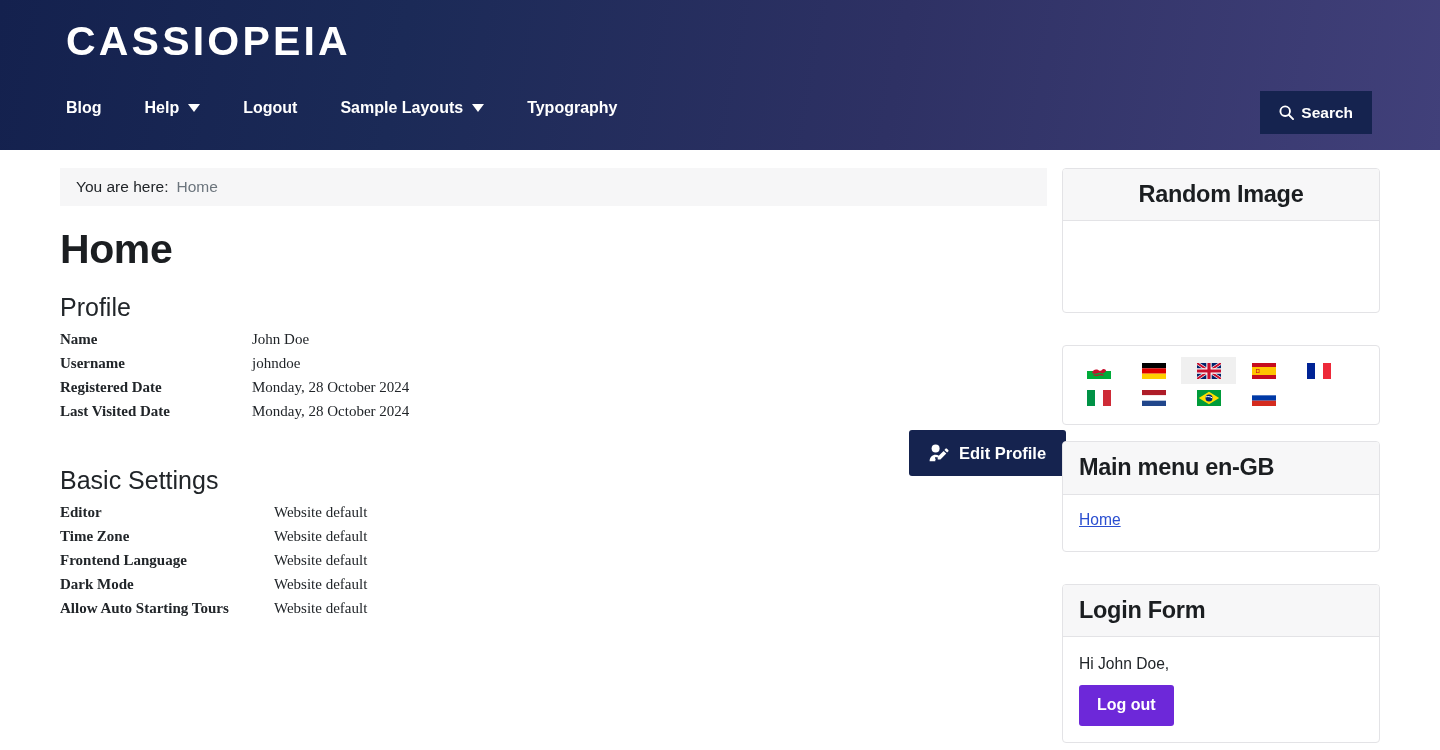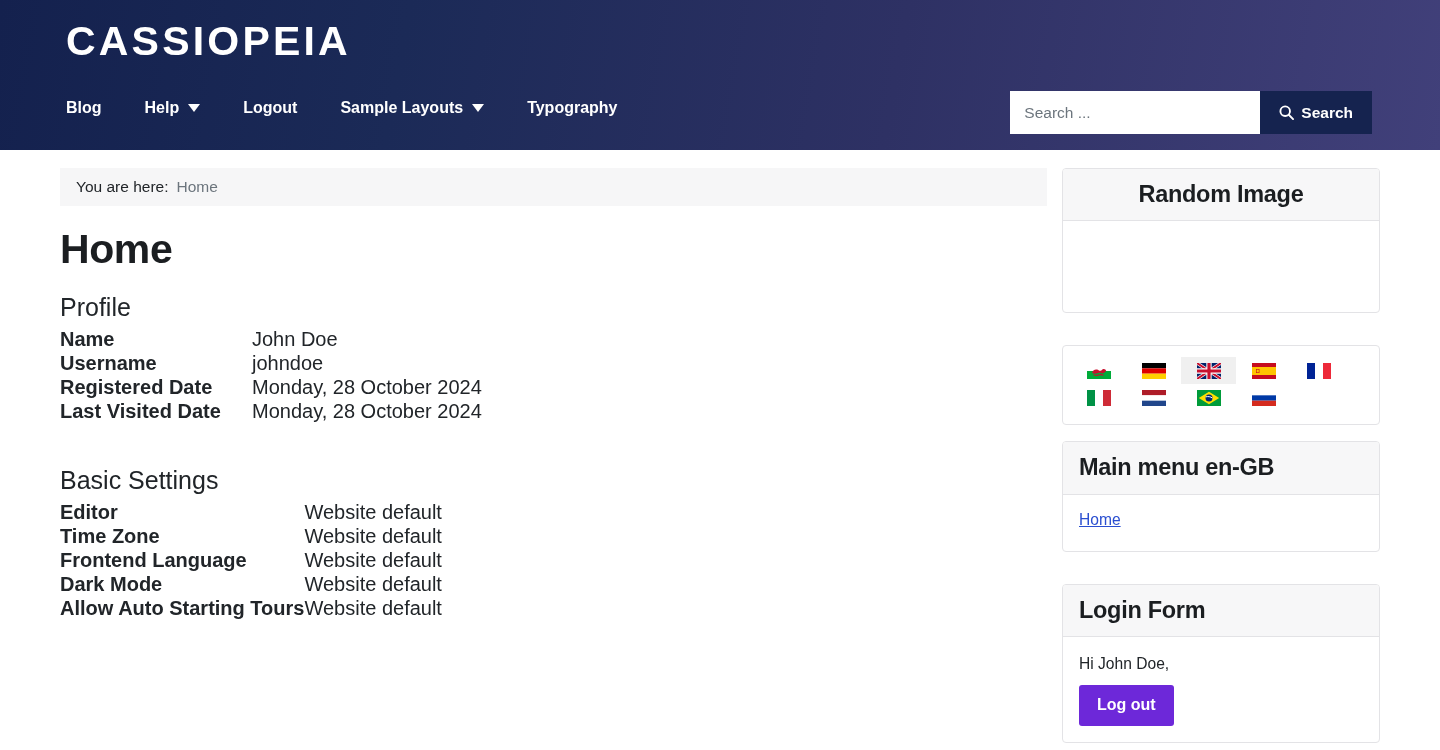--- a/index.html
+++ b/index.html
@@ -156,21 +156,22 @@
     font-size: 25px;
     font-weight: 400;
     color: #212529;
     line-height: 1.25;
   }
   .section-head.second { margin-top: 42px; }
 
   table.kv {
     border-collapse: collapse;
     margin-top: 4px;
-    font-size: 20px;
+    font-size: 15px;
+    font-family: Liberation Serif, serif;
   }
   table.kv td { padding: 0; line-height: 24px; vertical-align: top; }
   table.kv td.k { font-weight: 700; color: #212529; white-space: nowrap; }
   table.kv td.v { color: #212529; white-space: nowrap; }
   table.kv.profile td.k { width: 192px; }
   table.kv.settings td.k { width: 214px; }
 
   .edit-btn {
     position: absolute;
     left: 849px;
@@ -295,21 +296,20 @@
       <a class="nav-item">
         <span>Sample Layouts</span>
         <span class="caret"></span>
       </a>
       <a class="nav-item">
         <span>Typography</span>
       </a>
     </nav>
 
     <div class="search-wrap">
-      <input class="search-input" type="text" placeholder="Search ..." style="">
       <button class="search-btn">
         <span>
           <svg width="15" height="15" viewBox="0 0 16 16" fill="none" stroke="#ffffff" stroke-width="2">
             <circle cx="6.6" cy="6.6" r="5.1"></circle>
             <line x1="10.4" y1="10.4" x2="15" y2="15" stroke-linecap="round"></line>
           </svg>
         </span>
         <span>Search</span>
       </button>
     </div>
@@ -371,20 +371,31 @@
           <td class="k">Dark Mode</td>
           <td class="v">Website default</td>
         </tr>
         <tr>
           <td class="k">Allow Auto Starting Tours</td>
           <td class="v">Website default</td>
         </tr>
       </tbody>
     </table>
 
+    <button class="edit-btn">
+      <span>
+        <svg width="21" height="18" viewBox="0 0 21 18" fill="#ffffff">
+          <circle cx="6.6" cy="4.4" r="4.0"></circle>
+          <path d="M0.6 17.2c0-3.7 2.7-6.4 6.0-6.4 1.3 0 2.5 0.4 3.5 1.1l-1.3 1.3H6.0v1.5H7.3l-1.0 1.0v1.5H0.6z"></path>
+          <path d="M19.4 6.2l-1.6-1.6c-0.3-0.3-0.8-0.3-1.1 0l-1.3 1.3 2.7 2.7 1.3-1.3c0.3-0.3 0.3-0.8 0-1.1z"></path>
+          <path d="M14.6 6.9l-5.9 5.9v2.7h2.7l5.9-5.9-2.7-2.7z"></path>
+        </svg>
+      </span>
+      <span>Edit Profile</span>
+    </button>
 
   </main>
 
   <aside class="sidebar-col">
 
     <section class="module">
       <div class="module-head">
         <div class="module-title centered">Random Image</div>
       </div>
       <div class="module-body tall"></div>

